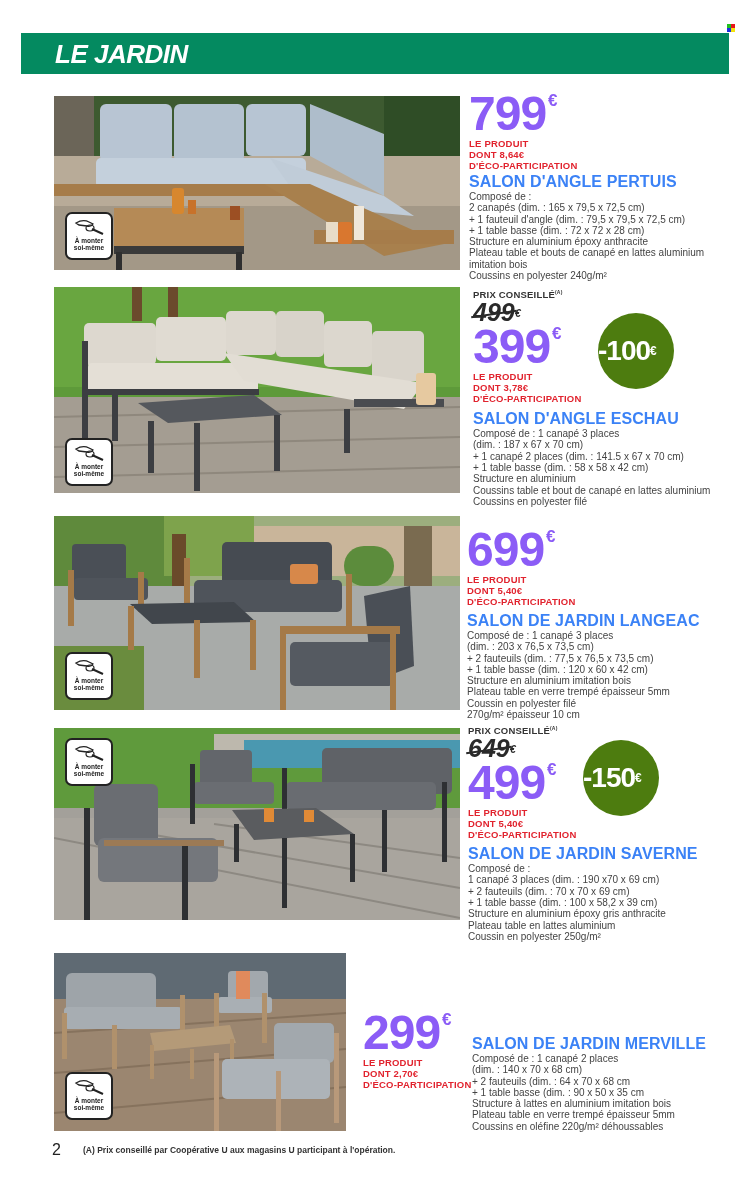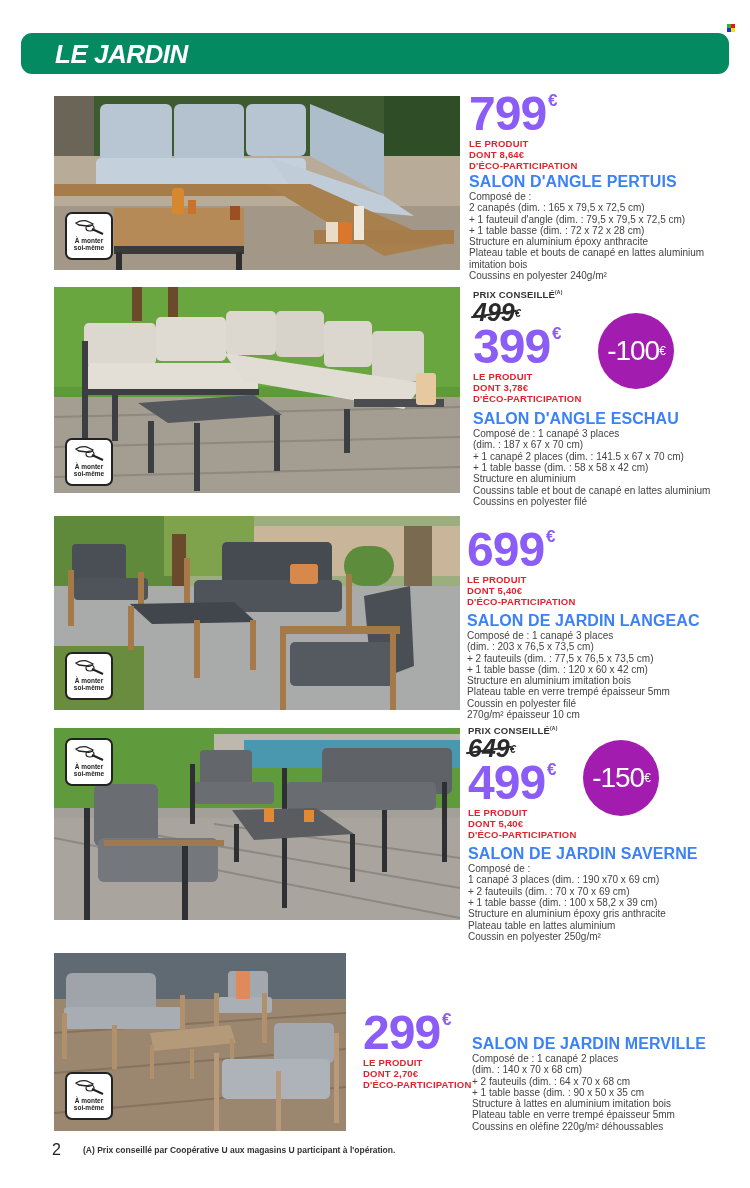--- a/index.html
+++ b/index.html
@@ -6,21 +6,21 @@
   html, body { width: 750px; height: 1188px; background: #ffffff; overflow: hidden; }
   body { position: relative; font-family: "Liberation Sans", sans-serif; color: #333; }
 
   .corner-mark { position: absolute; left: 727px; top: 24px; width: 8px; height: 8px; }
   .corner-mark span { position: absolute; width: 4px; height: 4px; }
   .cm-g { left: 0; top: 0; background: #1fc01f; }
   .cm-r { left: 4px; top: 0; background: #e8141b; }
   .cm-b { left: 0; top: 4px; background: #1a2ee0; }
   .cm-y { left: 4px; top: 4px; background: #f3e20c; }
 
-  .header-band { position: absolute; left: 21px; top: 33px; width: 708px; height: 41px; background: #048a60; border-radius: 11px; }
+  .header-band { position: absolute; left: 21px; top: 33px; width: 708px; height: 41px; background: #048a60; }
   .header-title { position: absolute; left: 34px; top: 6px; color: #fff; font-weight: 700; font-style: italic; font-size: 26px; letter-spacing: -0.5px; font-family: "Liberation Sans", sans-serif; }
 
   .photo { position: absolute; overflow: hidden; }
   .photo svg { display: block; width: 100%; height: 100%; }
 
   .badge-diy { position: absolute; width: 48px; height: 48px; background: #fff; border: 2px solid #222; border-radius: 7px; text-align: center; }
   .badge-diy svg { display: block; margin: 3px auto 0; width: 32px; height: 20px; }
   .badge-diy .lbl { font-size: 6.5px; line-height: 7px; font-weight: 700; color: #222; }
 
   .offer { position: absolute; }
@@ -29,21 +29,21 @@
   .old-price { font-size: 25px; font-weight: 700; font-style: italic; color: #2a2a2a; position: relative; display: inline-block; line-height: 24px; }
   .old-price .cur { font-size: 11px; vertical-align: top; position: relative; top: 1px; }
   .old-price::after { content: ""; position: absolute; left: -2px; right: 4px; top: 13px; height: 2px; background: #2a2a2a; transform: rotate(-8deg); }
 
   .price { color: #8b5cf6; font-weight: 700; line-height: 1; letter-spacing: -1px; }
   .price .big { font-size: 48px; display: inline-block; }
   .price .cur { font-size: 17px; vertical-align: top; position: relative; top: 2px; margin-left: 2px; }
 
   .eco { color: #e1232e; font-weight: 700; font-size: 9.5px; line-height: 11px; letter-spacing: 0.2px; }
 
-  .discount { position: absolute; width: 76px; height: 76px; border-radius: 50%; background: #a21caf; color: #fff; font-weight: 400; text-align: center; }
+  .discount { position: absolute; width: 76px; height: 76px; border-radius: 50%; background: #4d7c0f; color: #fff; font-weight: 700; }
   .discount .v { position: absolute; left: 0; right: 0; top: 24px; font-size: 28px; letter-spacing: -1px; line-height: 28px; }
   .discount .v .cur { font-size: 12px; vertical-align: top; position: relative; top: 0px; }
 
   .product-name { font-weight: 700; font-size: 16px; color: #3b82f6; letter-spacing: 0.1px; margin-top: 2px; }
   .spec { font-size: 10px; line-height: 11.3px; color: #444; white-space: nowrap; }
 
   .footer-page { position: absolute; left: 52px; top: 1141px; font-size: 16px; color: #222; }
   .footer-note { position: absolute; left: 83px; top: 1145px; font-size: 8.5px; font-weight: 700; color: #333; }
 </style>
 </head>

